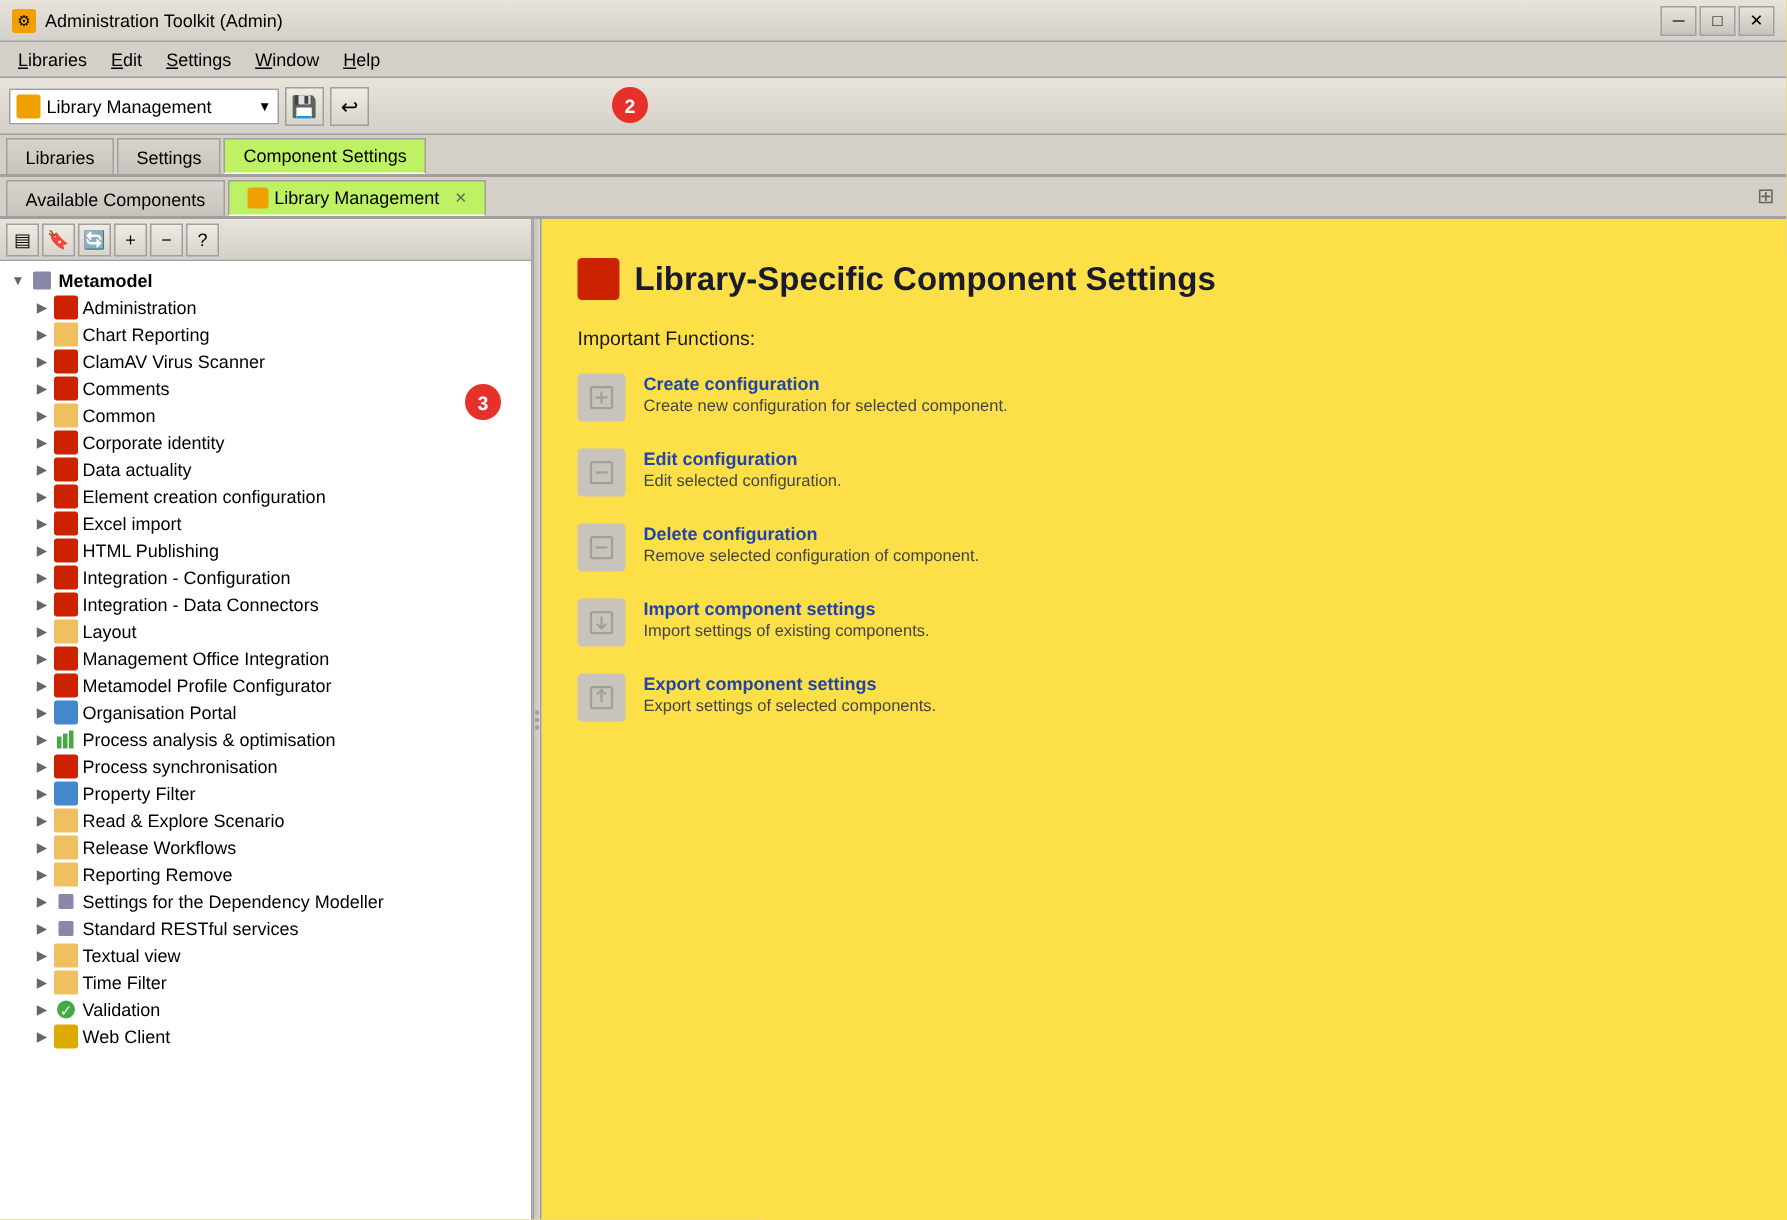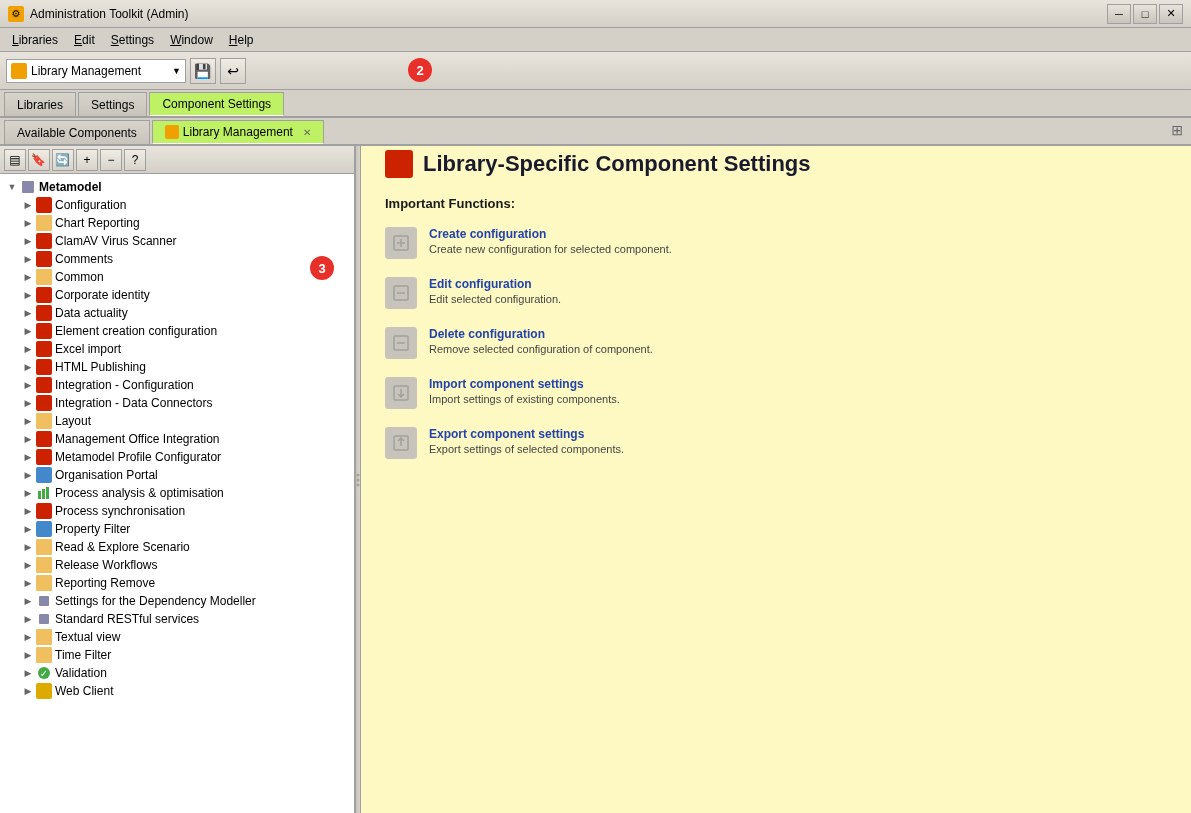--- a/index.html
+++ b/index.html
@@ -189,23 +189,23 @@
       transform: translate(-50%, -50%);
       display: flex;
       flex-direction: column;
       gap: 2px;
     }
     .splitter-dot { width: 3px; height: 3px; background: #a0a0a0; border-radius: 50%; }
 
     
     .right-panel {
       flex: 1;
-      background: #fef9c3;
+      background: #fde047;
       overflow-y: auto;
-      padding: 4px 24px;
+      padding: 26px 24px;
     }
 
     .panel-title {
       display: flex;
       align-items: center;
       gap: 10px;
       margin-bottom: 18px;
     }
     .panel-title-icon {
       width: 28px; height: 28px;
@@ -214,21 +214,21 @@
       flex-shrink: 0;
     }
     .panel-title-text {
       font-size: 22px;
       font-weight: bold;
       color: #1a1a2e;
     }
 
     .important-functions-label {
       font-size: 13px;
-      font-weight: bold;
+      font-weight: normal;
       margin-bottom: 16px;
       color: #1a1a1a;
     }
 
     .function-item {
       display: flex;
       align-items: flex-start;
       margin-bottom: 18px;
       gap: 12px;
     }
@@ -340,21 +340,21 @@
             <svg width="14" height="14">
                 <rect x="1" y="1" width="12" height="12" rx="1" fill="#8888aa"></rect>
               </svg>
           </div>
           <span class="tree-label">Metamodel</span>
         </div>
 
         <div class="tree-item" style="padding-left:20px;">
           <div class="tree-expand">▶</div>
           <div class="tree-icon icon-red"></div>
-          <span class="tree-label">Configuration</span>
+          <span class="tree-label">Administration</span>
         </div>
 
         <div class="tree-item" style="padding-left:20px;">
           <div class="tree-expand">▶</div>
           <div class="tree-icon icon-folder"></div>
           <span class="tree-label">Chart Reporting</span>
         </div>
 
         <div class="tree-item" style="padding-left:20px;">
           <div class="tree-expand">▶</div>

